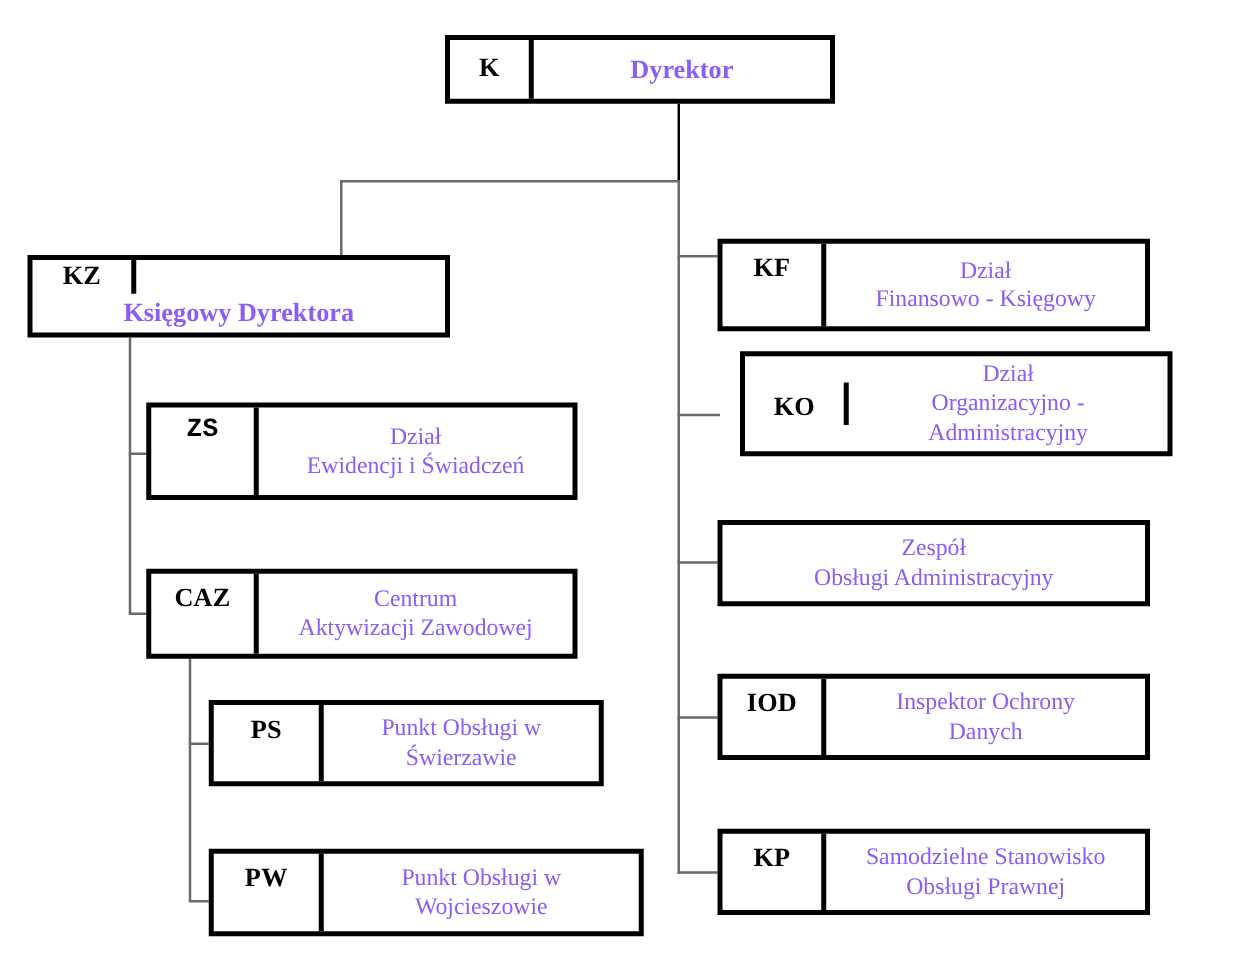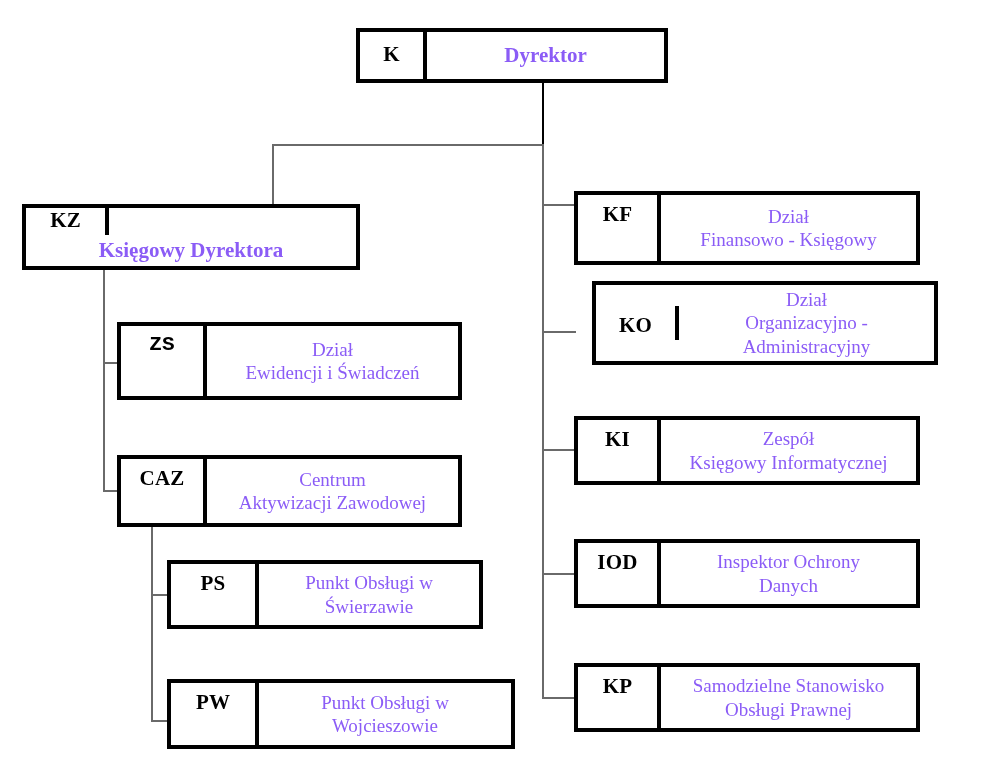--- a/index.html
+++ b/index.html
@@ -137,23 +137,22 @@
   </div>
 
   <div class="node top-align" style="left:592px; top:281px; width:346px; height:84px;align-items:center;">
     <span class="code" style="width:83px;">KO</span>
     <span class="label">Dział
 Organizacyjno -
 Administracyjny</span>
   </div>
 
   <div class="node top-align" style="left:574px; top:416px; width:346px; height:69px;">
-    <span class="code" style="width:83px;">KI</span>
     <span class="label">Zespół
-Księgowy Informatycznej</span>
+Obsługi Administracyjny</span>
   </div>
 
   <div class="node top-align" style="left:574px; top:539px; width:346px; height:69px;">
     <span class="code" style="width:83px;">IOD</span>
     <span class="label">Inspektor Ochrony
 Danych</span>
   </div>
 
   <div class="node top-align" style="left:574px; top:663px; width:346px; height:69px;">
     <span class="code" style="width:83px;">KP</span>

